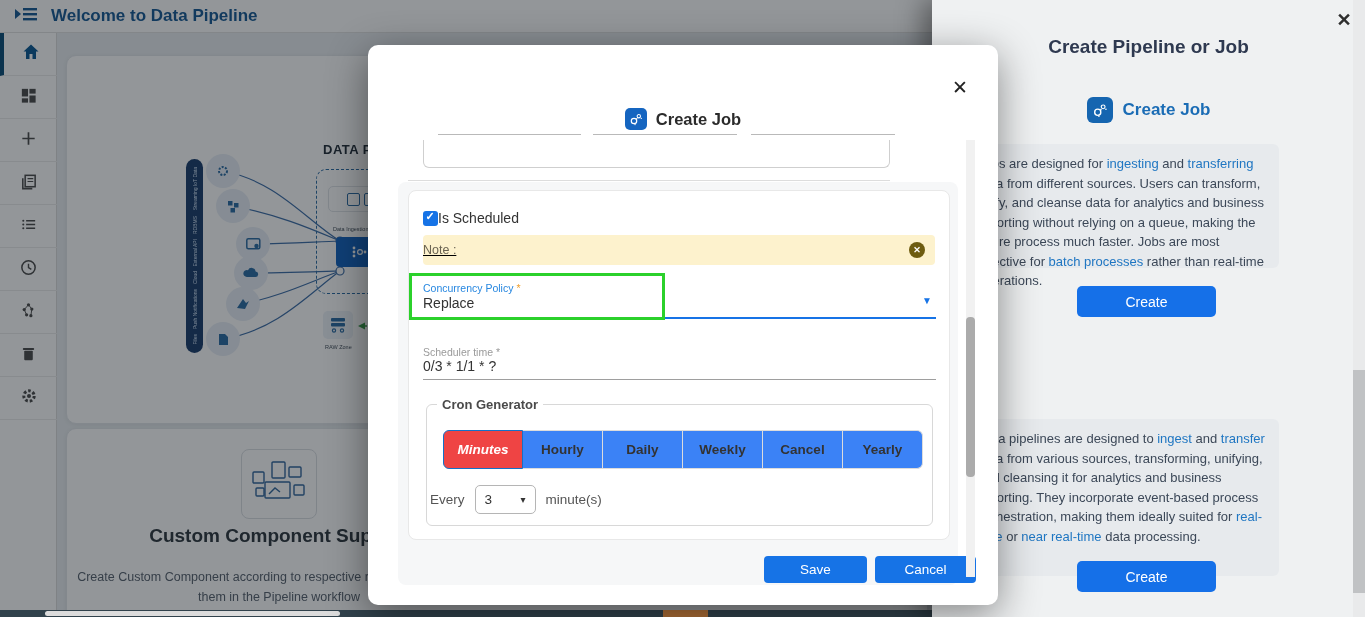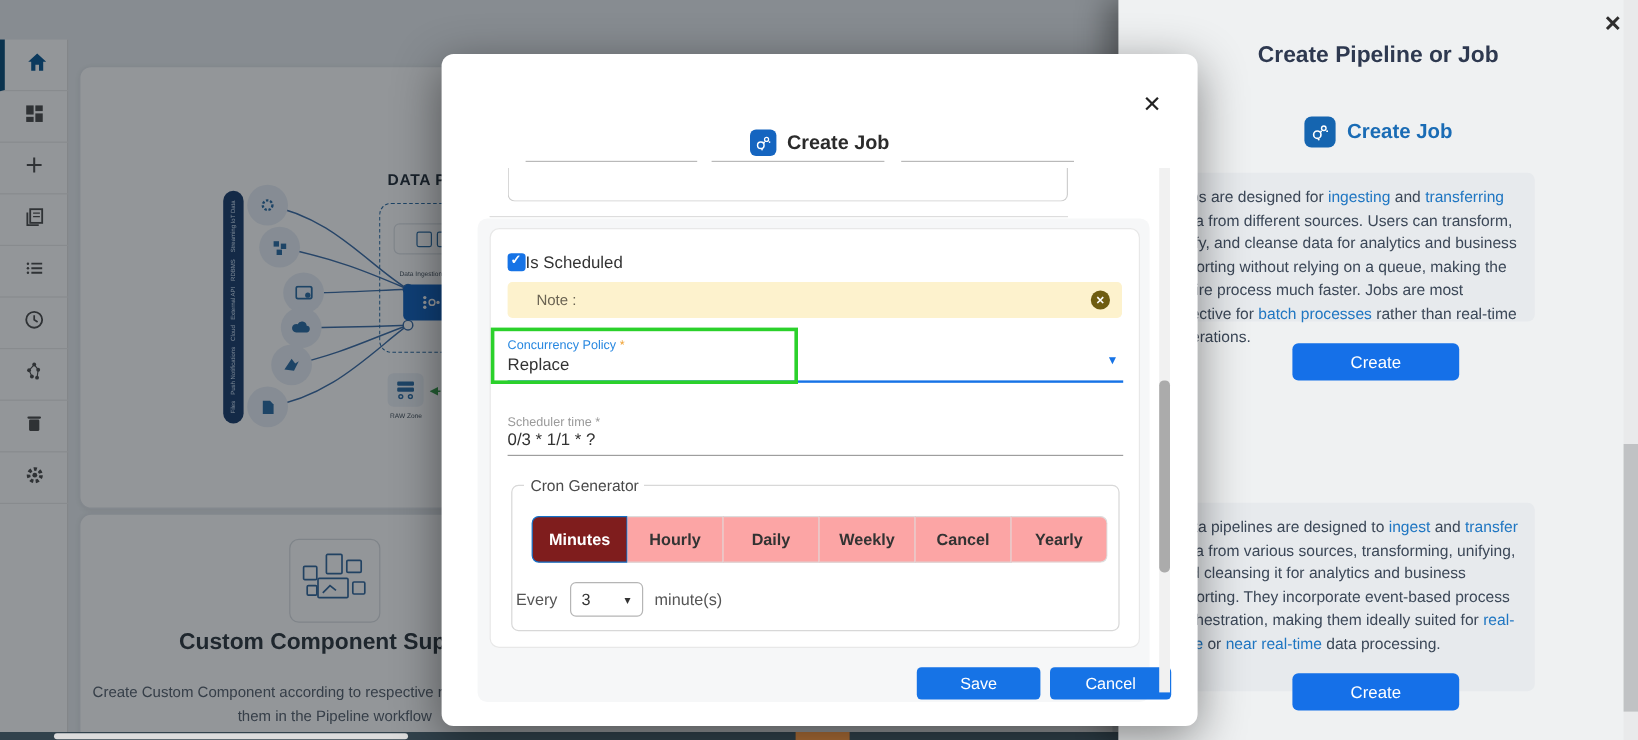--- a/index.html
+++ b/index.html
@@ -66,58 +66,69 @@
   .m-outline-box { position:absolute; left:55px; top:95px; width:467px; height:28px; border:1px solid #cfcfcf; border-top:none; border-radius:0 0 6px 6px; background:#fff; }
   .m-divider { position:absolute; left:40px; top:135px; width:482px; height:1px; background:#dddddd; }
   .m-grayzone { position:absolute; left:30px; top:137px; width:560px; height:403px; background:#f6f7f8; border-radius:8px; }
   .m-cardb { position:absolute; left:40px; top:145px; width:542px; height:350px; background:#ffffff; border:1px solid #e8e8e8; border-radius:8px; }
 
   .chk-row { position:absolute; left:55px; top:165px; display:flex; align-items:center; gap:0; }
   .chk { width:15px; height:15px; background:#1673e6; border-radius:3px; position:relative; cursor:pointer; }
   .chk::after { content:"✓"; position:absolute; left:2.5px; top:-1px; color:#fff; font-size:11px; font-weight:bold; }
   .chk-label { font-size:14px; color:#333; }
 
-  .note-banner { position:absolute; left:55px; top:190px; width:512px; height:30px; background:#fdf2cd; border-radius:4px; display:flex; align-items:center; padding:0 24px; }
+  .note-banner { position:absolute; left:55px; top:190px; width:512px; height:30px; background:#fdf2cd; border-radius:4px; display:flex; align-items:center; padding:0 0;text-decoration:underline; }
   .note-banner .npref { font-size:12.5px; color:#6a6352; }
   .note-banner .ntext { font-size:12.5px; font-style:italic; color:#6a6352; }
   .note-close { position:absolute; right:10px; top:7px; width:16px; height:16px; border-radius:50%; background:#6e5c10; color:#fff; font-size:9px; font-weight:bold; display:flex; align-items:center; justify-content:center; cursor:pointer; }
 
   .green-rect { position:absolute; left:41px; top:228px; width:256px; height:47px; border:3px solid #2bd12b; z-index:5; pointer-events:none; }
   .cp-label { position:absolute; left:55px; top:237px; font-size:10.5px; color:#2787e0;text-align:center; }
   .cp-label .req { color:#f0a030; }
   .cp-value { position:absolute; left:55px; top:250px; font-size:14px; color:#333; }
   .cp-underline { position:absolute; left:55px; top:272px; width:513px; height:2px; background:#1673e6; }
   .cp-caret { position:absolute; left:554px; top:250px; font-size:10px; color:#1673e6; cursor:pointer; }
 
   .st-label { position:absolute; left:55px; top:301px; font-size:10.5px; color:#9a9a9a; }
   .st-value { position:absolute; left:55px; top:313px; font-size:14px; color:#333; }
   .st-underline { position:absolute; left:55px; top:334px; width:513px; height:1px; background:#9e9e9e; }
 
   .cron-fs { position:absolute; left:58px; top:352px; width:507px; height:129px; border:1px solid #d8d8d8; border-radius:6px; }
-  .cron-fs legend { margin-left:10px; padding:0 5px; font-size:13px; color:#4a4a4a; }
+  .cron-fs legend { margin-left:10px; padding:0 5px; font-size:13px; color:#4a4a4a;font-weight:bold; }
   .tabs { position:absolute; left:75px; top:385px; display:flex; }
-  .tab { width:80px; height:39px; background:#fca5a5; border:1px solid #dcdcdc; border-left:none; display:flex; align-items:center; justify-content:center; font-size:13.5px; font-weight:bold; color:#333; cursor:pointer; }
+  .tab { width:80px; height:39px; background:#3b82f6; border:1px solid #dcdcdc; border-left:none; display:flex; align-items:center; justify-content:center; font-size:13.5px; font-weight:bold; color:#333; cursor:pointer; }
   .tab:first-child { border-left:1px solid #dcdcdc; border-radius:6px 0 0 6px; }
   .tab:last-child { border-radius:0 6px 6px 0; }
-  .tab.active { background:#7f1d1d; border-color:#1371c8; color:#fff; }
+  .tab.active { background:#ef4444; border-color:#1371c8; color:#fff;font-style:italic; }
   .every-row { position:absolute; left:62px; top:440px; display:flex; align-items:center; gap:10px; }
   .every-lbl, .unit-lbl { font-size:13.5px; color:#555; }
   .mini-select { width:61px; height:29px; border:1px solid #b5b5b5; border-radius:5px; background:#fff; display:flex; align-items:center; justify-content:space-between; padding:0 9px; font-size:13.5px; color:#333; cursor:pointer; }
   .mini-select .car { font-size:10px; color:#333; }
 
   .m-btn { position:absolute; height:27px; background:#1673e6; border:none; border-radius:4px; color:#fff; font-size:13.5px; font-family:inherit; cursor:pointer; }
   #save-btn { left:396px; top:511px; width:103px; }
   #cancel-btn { left:507px; top:511px; width:101px; }
   #modal-scroll-track { position:absolute; left:598px; top:95px; width:9px; height:437px; background:#f1f1f1; }
   #modal-scroll-thumb { position:absolute; left:598px; top:272px; width:9px; height:160px; background:#ababab; border-radius:4px; }
 </style>
 </head>
 <body>
 
 <div id="app">
+  <div id="topbar">
+    <span class="menu-ic">
+      <svg width="26" height="20" viewBox="0 0 26 20">
+          <polygon points="2,5 8,10 2,15" fill="#1a5c96"></polygon>
+          <rect x="10" y="4" width="14" height="2.4" fill="#1a5c96"></rect>
+          <rect x="10" y="9" width="14" height="2.4" fill="#1a5c96"></rect>
+          <rect x="10" y="14" width="14" height="2.4" fill="#1a5c96"></rect>
+        </svg>
+    </span>
+    <span class="app-title">Welcome to Data Pipeline</span>
+  </div>
 
   <div id="sidebar">
     <div class="side-item active">
       <span><svg width="20" height="20" viewBox="0 0 20 20">
             <path d="M10 2.5 L2.5 9.5 H5 V17 H8.5 V12 H11.5 V17 H15 V9.5 H17.5 Z" fill="#0d5a94"></path>
           </svg></span>
     </div>
     <div class="side-item">
       <span><svg width="19" height="19" viewBox="0 0 20 20">
             <rect x="3" y="3" width="6.5" height="8" fill="#4d4d4d"></rect>

